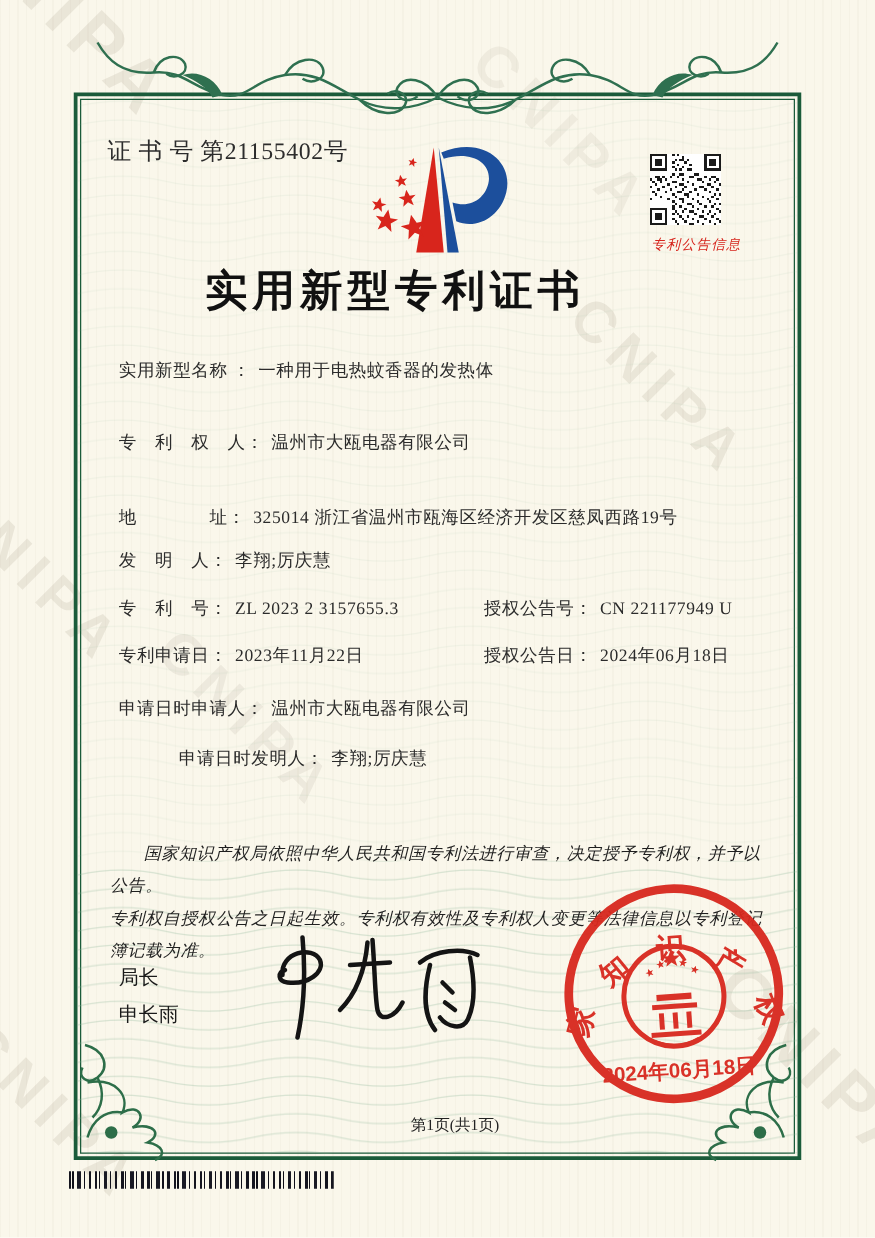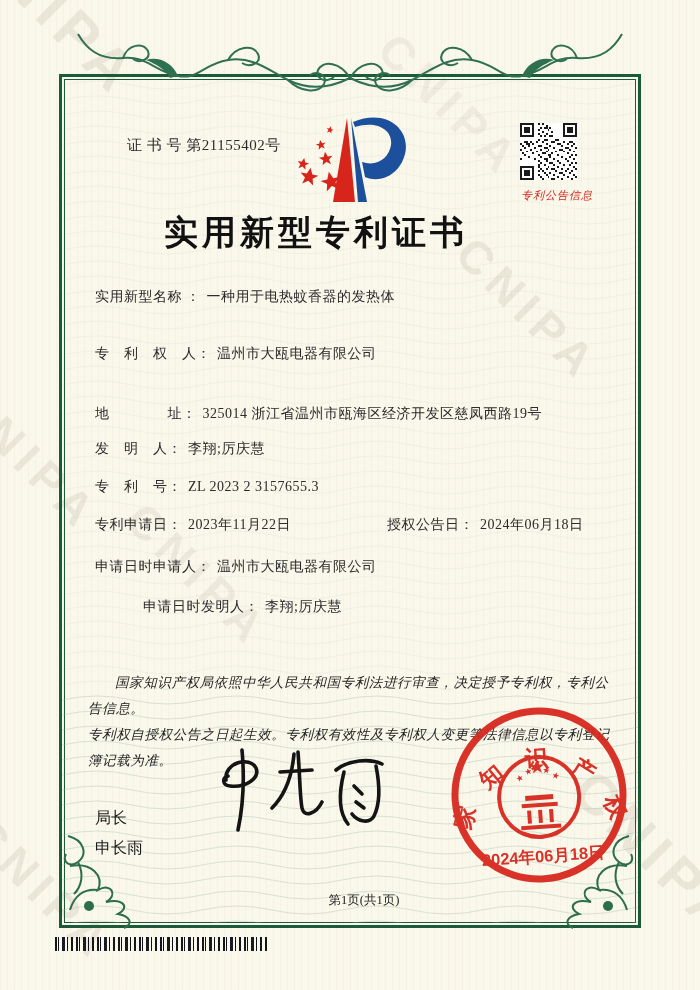--- a/index.html
+++ b/index.html
@@ -13,39 +13,39 @@
   .wm{
     position:absolute;font-family:"Liberation Sans","DejaVu Sans",sans-serif;
     font-weight:700;color:rgba(128,118,96,.13);letter-spacing:8px;
     transform:rotate(45deg);pointer-events:none;white-space:nowrap;
   }
   
   .frame{position:absolute;left:59px;top:74px;width:576px;height:848px;border:3px solid #1b5b3a;}
   .frame-inner{position:absolute;inset:2px;border:1px solid #1b5b3a;}
   .waves{position:absolute;left:62px;top:77px;pointer-events:none;}
   
-  .cert-no{position:absolute;left:86px;top:136px;font-size:15px;color:#2c2c2c;letter-spacing:.5px;margin-left:41px;}
+  .cert-no{position:absolute;left:86px;top:108px;font-size:19px;color:#2c2c2c;letter-spacing:.5px;}
   .logo{position:absolute;left:281px;top:114px;}
   .qr{position:absolute;left:520px;top:123px;}
   .qr-caption{position:absolute;left:512px;top:188px;width:90px;text-align:center;
     font-size:11px;font-weight:400;color:#d6251d;letter-spacing:1px;font-style:italic;}
   .title{position:absolute;left:0;top:210px;width:632px;text-align:center;
     font-size:34px;font-weight:700;color:#111;letter-spacing:4px;}
   
   .row{position:absolute;left:95px;font-size:14px;color:#2b2b2b;white-space:nowrap;}
   .row .lab{letter-spacing:.5px;}
   .row .val{margin-left:6px;letter-spacing:.5px;}
   .col2{position:absolute;left:292px;top:0;white-space:nowrap;}
   
   .decl{position:absolute;left:88px;top:670px;width:524px;font-size:13.5px;line-height:26px;
     color:#1f1f1f;font-style:italic;letter-spacing:.6px;}
   .decl .l1{text-indent:2em;}
   
   .signer{position:absolute;left:95px;font-family:"Liberation Sans","DejaVu Sans",sans-serif;
-    font-size:16px;color:#1a1a1a;margin-top:36px;}
+    font-size:16px;color:#1a1a1a;}
   .sig-svg{position:absolute;left:198px;top:742px;}
   
   .seal{position:absolute;left:449px;top:705px;width:180px;height:180px;transform:rotate(-4deg);opacity:.95;}
   
   .page-info{position:absolute;left:14px;top:892px;width:700px;text-align:center;font-size:12.5px;color:#222;}
   .barcode{position:absolute;left:55px;top:937px;width:212px;height:14px;
     background:repeating-linear-gradient(90deg,
       #15151f 0 2px,transparent 2px 3px,
       #101018 3px 4px,transparent 4px 7px,
       #1a1a24 7px 10px,transparent 10px 12px,
@@ -178,36 +178,39 @@
     <span class="lab">专　利　权　人：</span><span class="val">温州市大瓯电器有限公司</span>
   </div>
   <div class="row" style="top:377px;margin-top:28px;">
     <span class="lab">地　　　　址：</span><span class="val">325014 浙江省温州市瓯海区经济开发区慈凤西路19号</span>
   </div>
   <div class="row" style="top:440px;">
     <span class="lab">发　明　人：</span><span class="val">李翔;厉庆慧</span>
   </div>
   <div class="row" style="top:478px;width:510px;">
     <span class="lab">专　利　号：</span><span class="val">ZL 2023 2 3157655.3</span>
+    <span class="col2">
+      <span class="lab">授权公告号：</span><span class="val">CN 221177949 U</span>
+    </span>
   </div>
   <div class="row" style="top:516px;width:510px;">
     <span class="lab">专利申请日：</span><span class="val">2023年11月22日</span>
     <span class="col2">
       <span class="lab">授权公告日：</span><span class="val">2024年06月18日</span>
     </span>
   </div>
   <div class="row" style="top:558px;">
     <span class="lab">申请日时申请人：</span><span class="val">温州市大瓯电器有限公司</span>
   </div>
   <div class="row" style="top:598px;margin-left:48px;">
     <span class="lab">申请日时发明人：</span><span class="val">李翔;厉庆慧</span>
   </div>
 
   <div class="decl">
-    <div class="l1">国家知识产权局依照中华人民共和国专利法进行审查，决定授予专利权，专利公告信息。</div>
+    <div class="l1">国家知识产权局依照中华人民共和国专利法进行审查，决定授予专利权，并予以公告。</div>
     <div class="l2">专利权自授权公告之日起生效。专利权有效性及专利权人变更等法律信息以专利登记簿记载为准。</div>
   </div>
 
   <div class="signer" style="top:772px;">局长</div>
   <div class="signer" style="top:802px;">申长雨</div>
 
   <svg class="sig-svg" width="195" height="98" viewBox="0 0 195 98">
     <g stroke="#141414" stroke-width="3.6" fill="none" stroke-linecap="round" stroke-linejoin="round">
       <path d="M28,38 C26,20 52,14 58,26 C62,36 48,46 32,44 C24,43 24,36 30,34"></path>
       <path d="M44,8 C46,30 46,60 40,88"></path>

